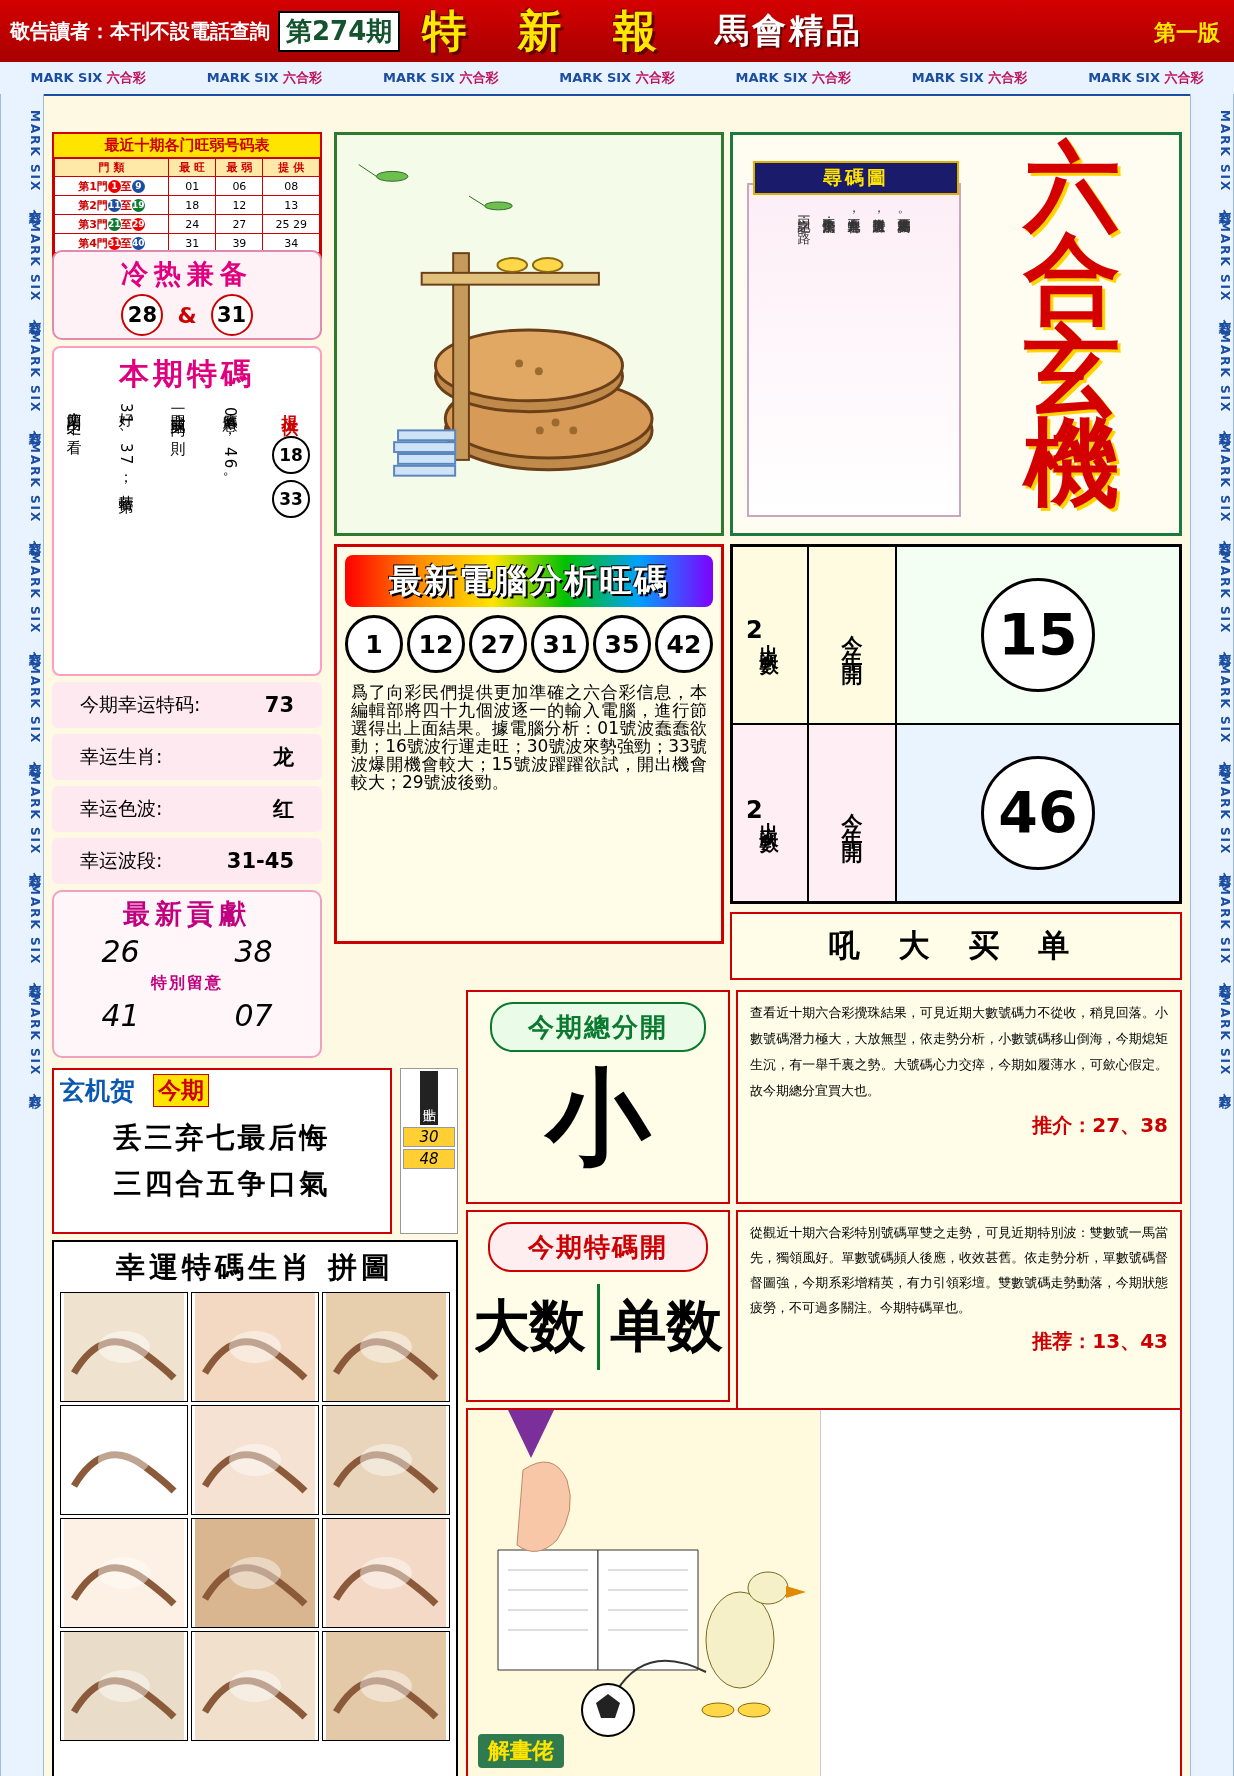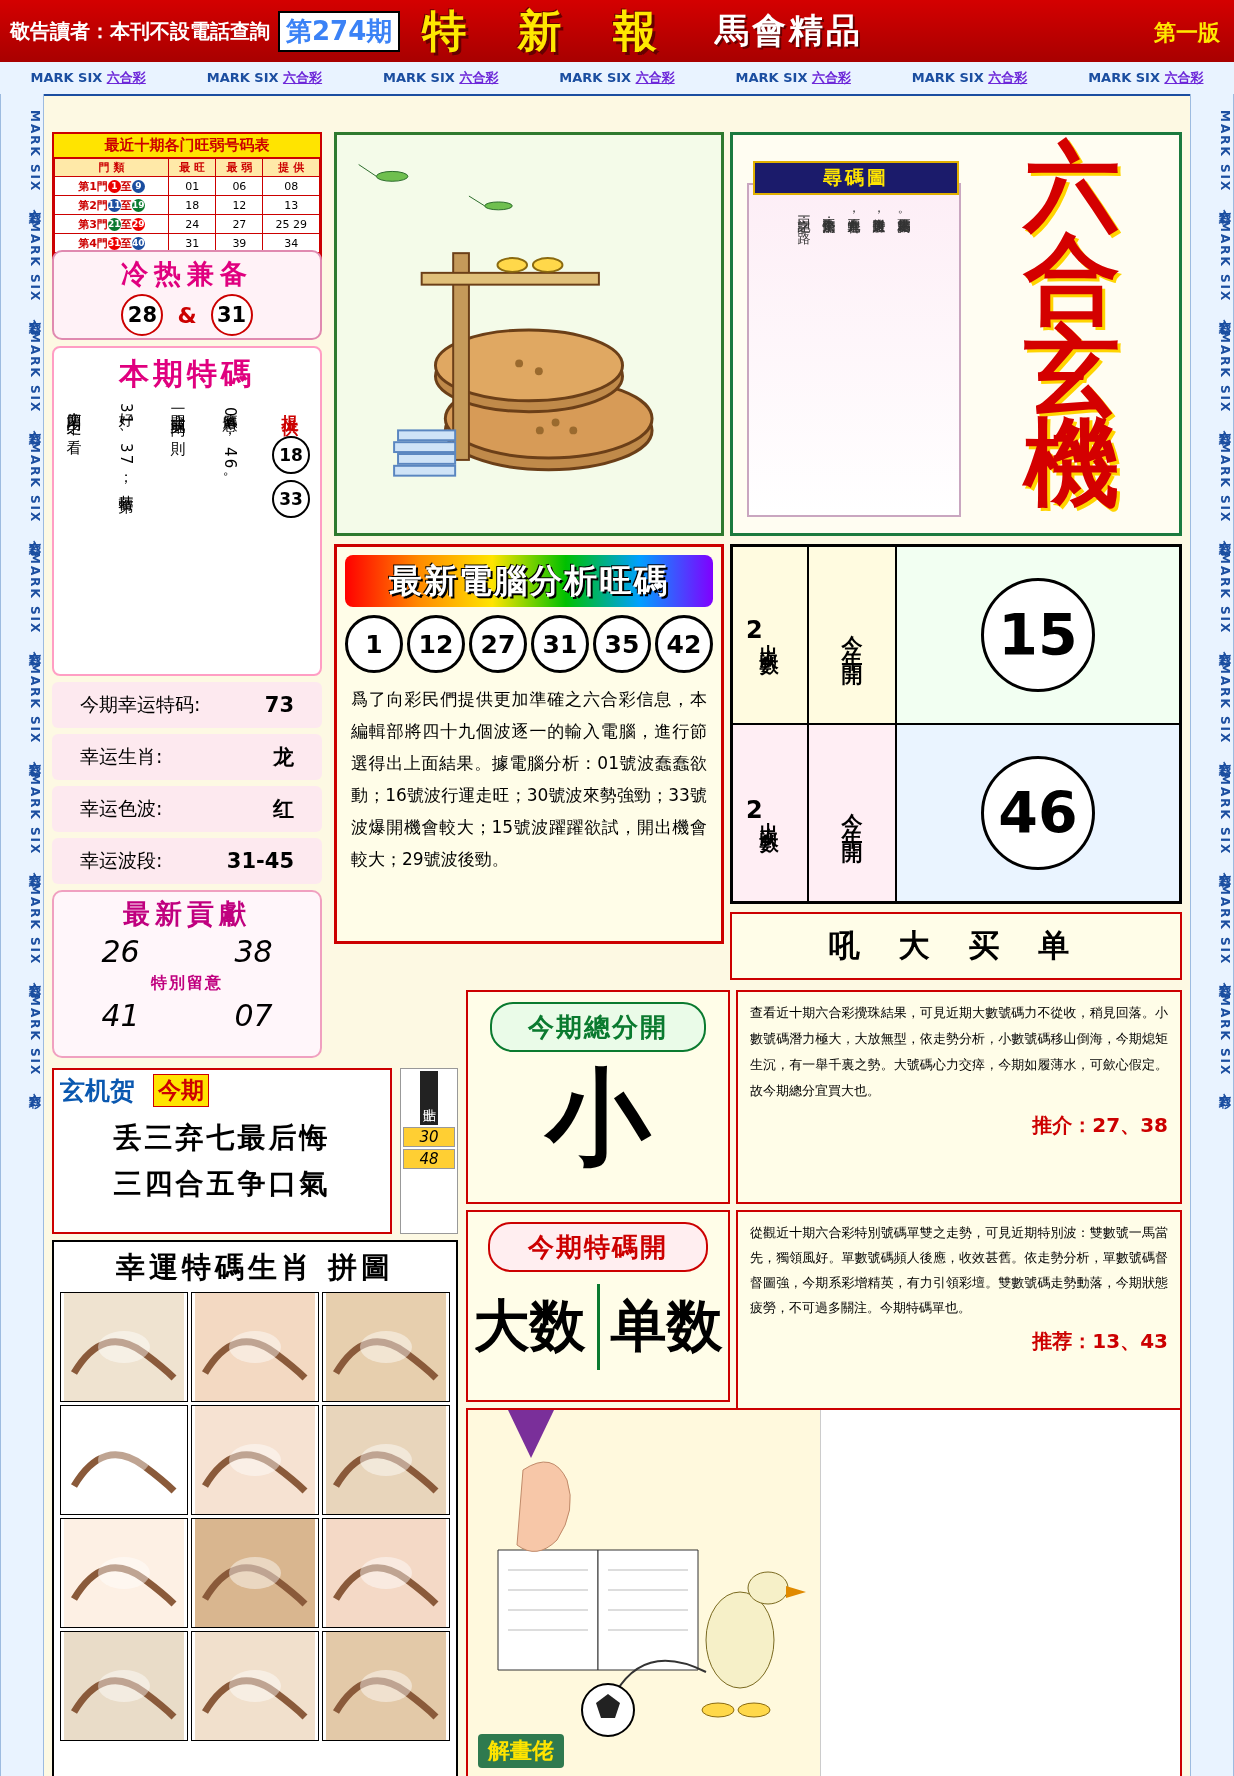--- a/index.html
+++ b/index.html
@@ -14,21 +14,21 @@
 
   
   .banner{
     position:absolute;left:0;top:0;width:1234px;height:62px;
     background:linear-gradient(#d40000,#a80000);
     border-bottom:2px solid #000;
     display:flex;align-items:center;
   }
   .banner .notice{color:#fff;font-size:20px;font-weight:bold;margin-left:10px;white-space:nowrap;}
   .banner .issue{
-    background:#fff;color:#3b82f6;font-weight:bold;font-size:26px;
+    background:#fff;color:#14532d;font-weight:bold;font-size:26px;
     border:2px solid #000;padding:1px 6px;margin-left:8px;white-space:nowrap;
   }
   .banner .title{
     color:#ffe800;font-size:44px;font-weight:bold;letter-spacing:18px;
     margin-left:22px;text-shadow:3px 3px 0 #600,-1px -1px 0 #600;white-space:nowrap;
   }
   .banner .sub{
     color:#fff;font-size:34px;font-weight:bold;margin-left:40px;letter-spacing:3px;
     text-shadow:2px 2px 0 #600;white-space:nowrap;
   }
@@ -36,21 +36,21 @@
     position:absolute;right:14px;top:18px;color:#ffe800;font-size:22px;font-weight:bold;
   }
 
   
   .strip{
     position:absolute;left:0;top:62px;width:1234px;height:32px;
     background:#e9f3ff;border-bottom:2px solid #1b4ea0;
     display:flex;align-items:center;justify-content:space-around;
     color:#1b4ea0;font-size:13px;font-weight:bold;
   }
-  .strip span em{font-style:normal;color:#6d28d9;text-decoration:underline;}
+  .strip span em{font-style:normal;color:#be185d;}
 
   
   .rail{
     position:absolute;top:94px;width:42px;height:1682px;background:#e9f3ff;
     border-left:1px solid #9dbbe0;border-right:1px solid #9dbbe0;
     overflow:hidden;
   }
   .rail.left{left:0;}
   .rail.right{right:0;}
   .rail .v{
@@ -135,21 +135,21 @@
   .scrollHead span{color:#ffe400;font-size:19px;font-weight:bold;letter-spacing:3px;}
   .scrollTxt{display:flex;justify-content:center;gap:8px;padding:24px 6px;}
   .scrollTxt .v{writing-mode:vertical-rl;font-size:13px;line-height:17px;color:#333;}
 
   
   .analysis{left:290px;top:424px;width:390px;height:400px;border:3px solid #c00;background:#fffde8;}
   .anaTitleWrap{margin:8px;height:52px;border-radius:8px;background:linear-gradient(90deg,#ff0000,#ff8a00,#ffe400,#00c000,#00a0ff,#8000ff);display:flex;align-items:center;justify-content:center;}
   .anaTitle{color:#fff;font-size:33px;font-weight:bold;letter-spacing:2px;text-shadow:2px 2px 0 #000,-1px -1px 0 #000;}
   .anaBalls{display:flex;justify-content:center;gap:4px;margin-top:6px;}
   .anaBalls .b{width:52px;height:52px;border-radius:50%;border:3px solid #000;background:#fff;display:flex;align-items:center;justify-content:center;font-size:25px;font-weight:bold;}
-  .anaTxt{font-size:17px;line-height:32px;color:#000;padding:10px 14px 0;text-align:justify;}
+  .anaTxt{font-size:17px;line-height:18px;color:#000;padding:10px 14px 0;text-align:justify;}
 
   
   .panel{left:686px;top:424px;width:452px;height:360px;border:2px solid #000;background:#fff;display:grid;grid-template-columns:76px 88px 1fr;grid-template-rows:1fr 1fr;}
   .panel .c{border:1px solid #000;display:flex;align-items:center;justify-content:center;}
   .pCnt{flex-direction:column;font-size:19px;font-weight:bold;}
   .pYear{writing-mode:vertical-rl;font-size:21px;font-weight:bold;letter-spacing:4px;}
   .bigBall{width:108px;height:108px;border-radius:50%;border:3px solid #000;display:flex;align-items:center;justify-content:center;font-size:57px;font-weight:bold;background:#fff;}
   .bgY{background:#fffbe0;}.bgP{background:#ffeef4;}.bgW{background:#f2fff2;}.bgB{background:#eaf4ff;}
 
   

